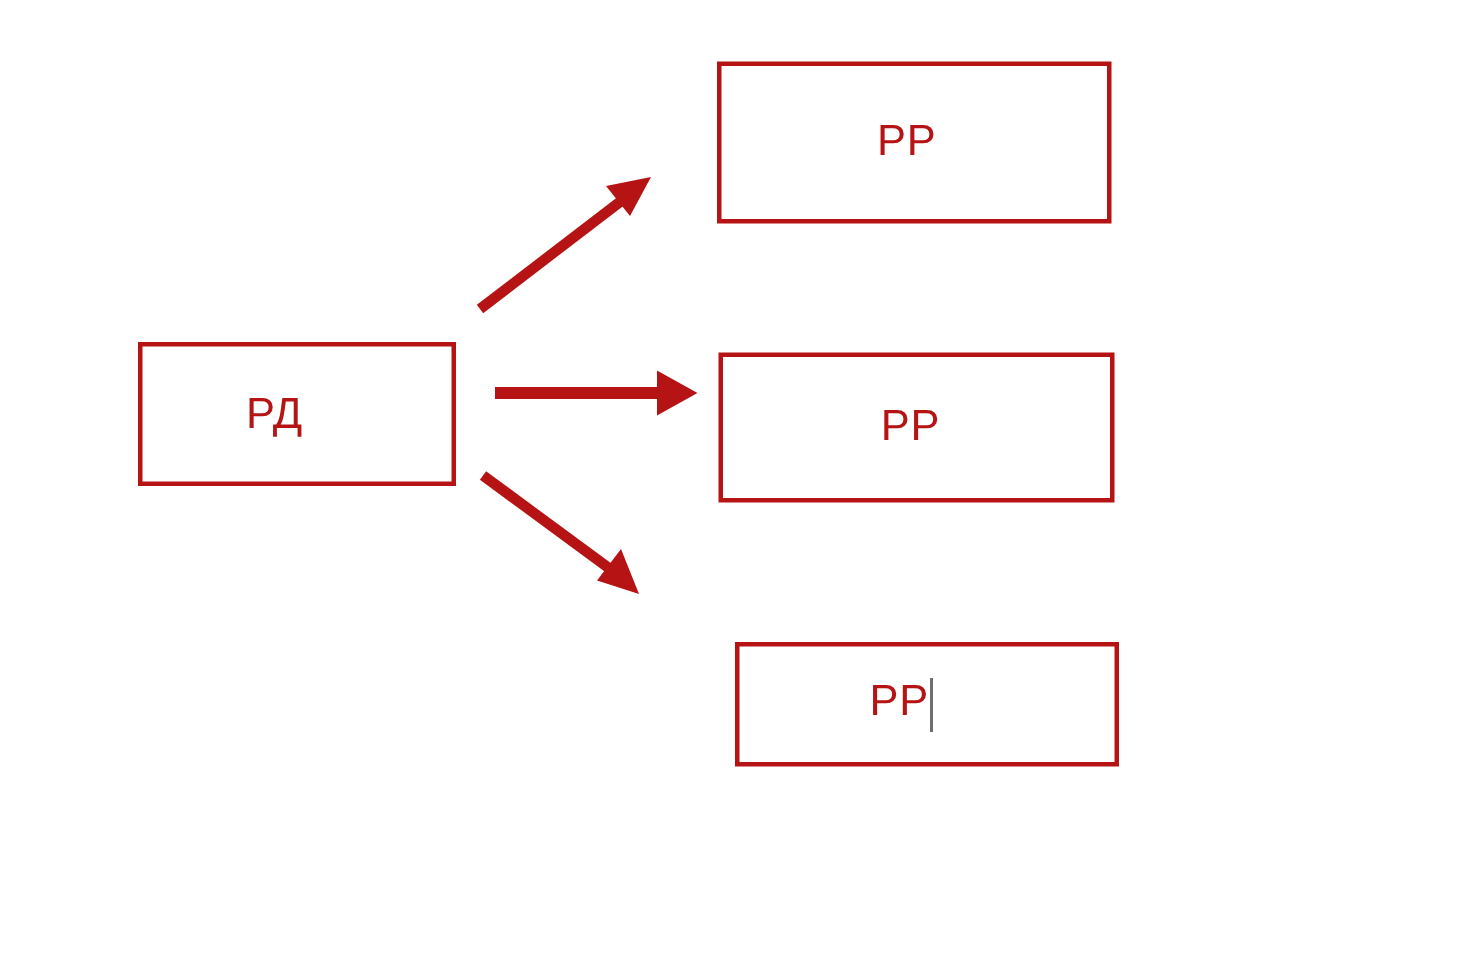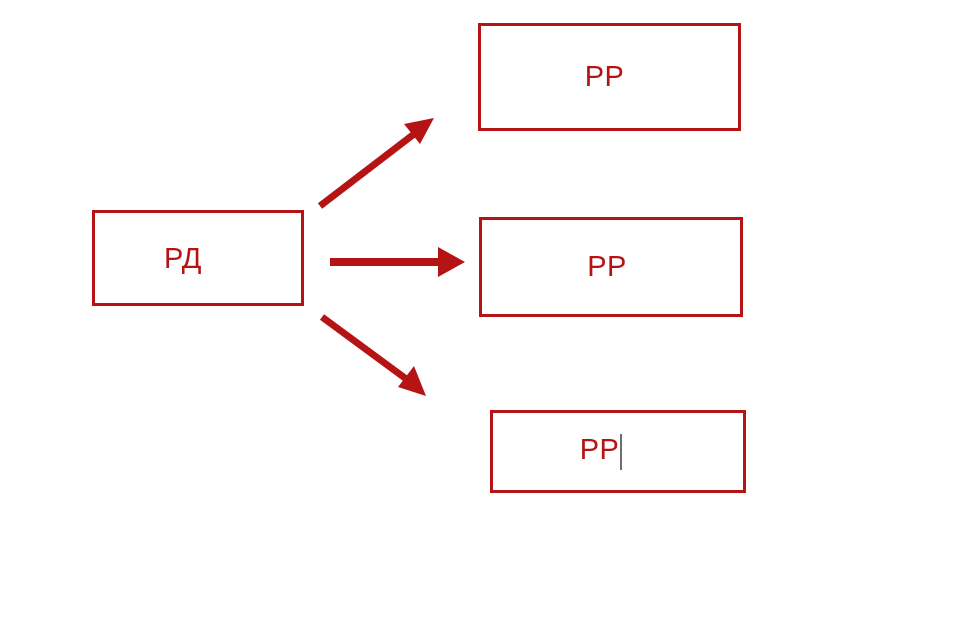--- a/index.html
+++ b/index.html
@@ -24,20 +24,21 @@
     width: 973px;
     height: 638px;
   }
   .node-box {
     position: absolute;
     box-sizing: border-box;
     background: transparent;
     display: flex;
     align-items: center;
     justify-content: center;
+    margin-top: 18px;
   }
   .node-label {
     font-family: "Liberation Sans", sans-serif;
     font-size: 29px;
     line-height: 1;
     letter-spacing: 0.5px;
     white-space: pre;
     user-select: none;
   }
   .caret {

